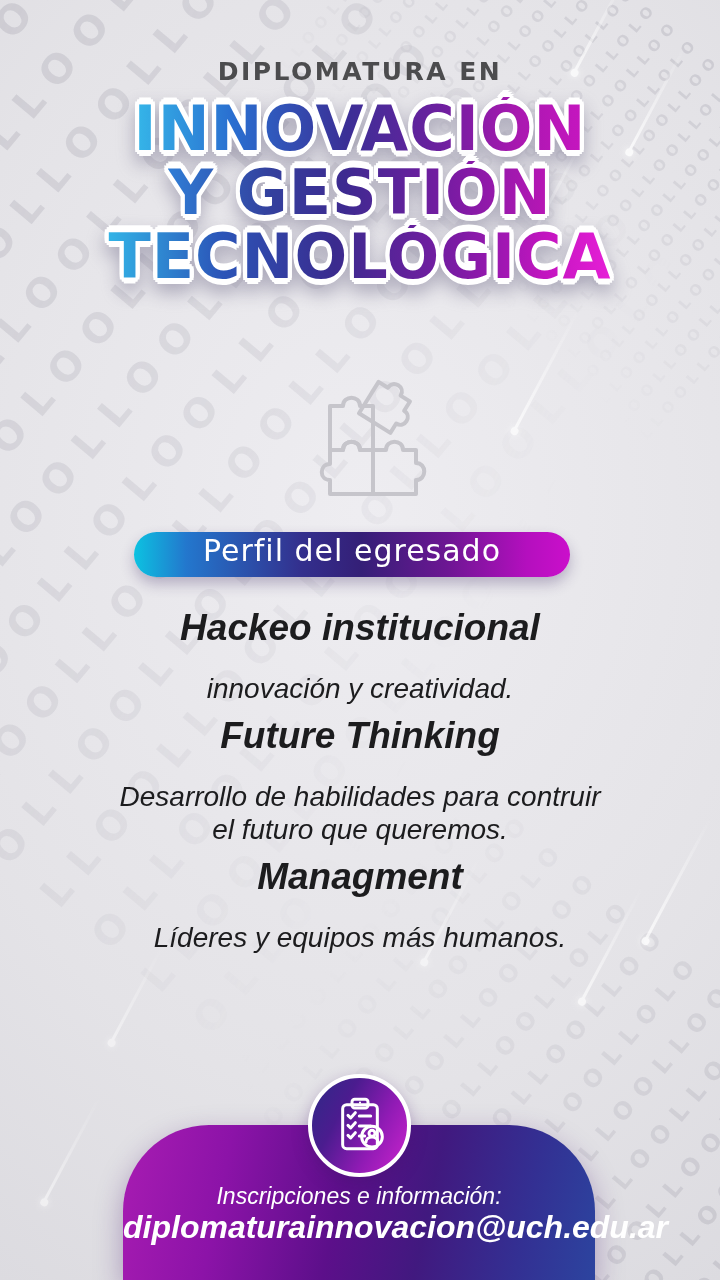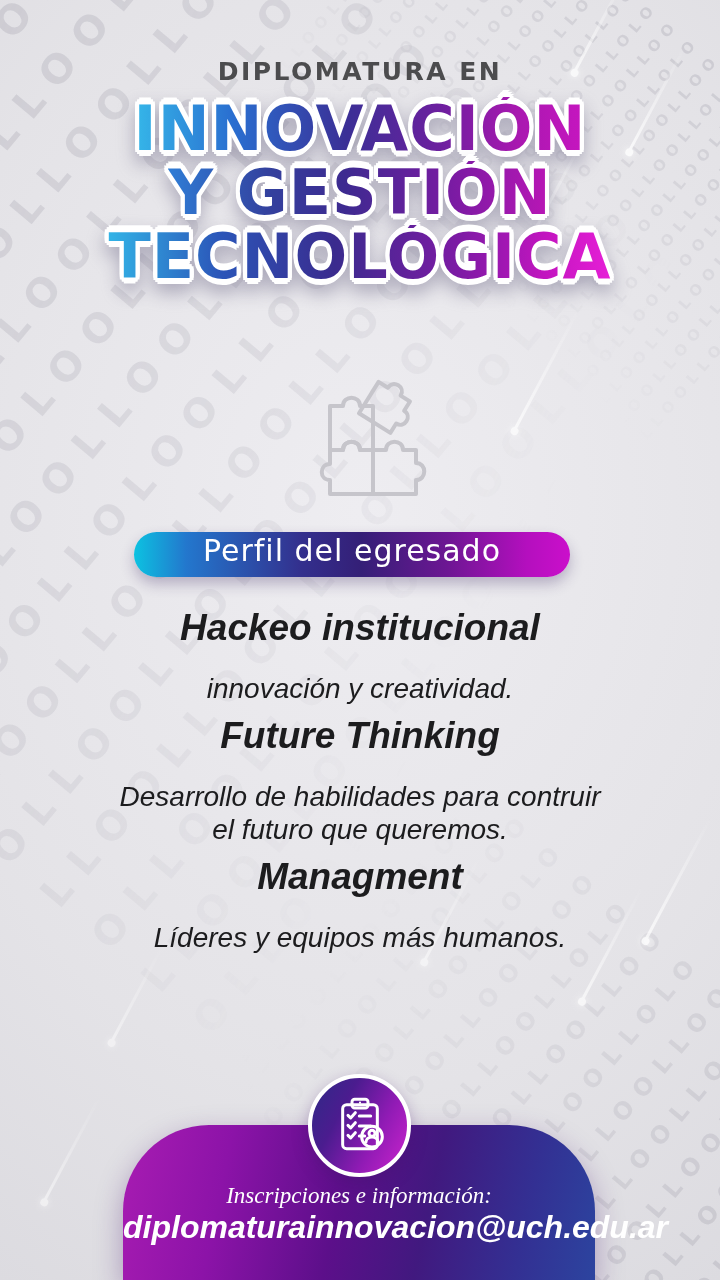--- a/index.html
+++ b/index.html
@@ -76,21 +76,21 @@
     box-shadow:0 10px 28px rgba(70,20,110,.35);
   }
   .badge{
     position:absolute;left:308px;top:1074px;width:95px;height:95px;border-radius:50%;
     border:4.5px solid #fff;
     background:linear-gradient(118deg,#2e2a87 0%,#4b1c8f 32%,#911bb5 66%,#cb24cd 100%);
     box-shadow:0 6px 16px rgba(70,20,110,.35);
     display:flex;align-items:center;justify-content:center;
   }
   .footer-label{position:absolute;top:57px;left:0;width:100%;text-align:center;
-    color:#fff;font-style:italic;font-size:23px;line-height:28px;font-family:Liberation Serif, serif;}
+    color:#fff;font-style:italic;font-size:23px;line-height:28px;}
   .footer-email{position:absolute;top:85px;left:0;width:100%;text-align:center;
     color:#fff;font-style:italic;font-weight:bold;font-size:32px;line-height:34px;text-decoration:none;display:block;}
 </style>
 </head>
 <body>
 
 <div class="pattern-wrap p-left">
   <div class="binary-text">LLOOLLOOLLOOLLOOLLOO
 OLLOOLLOLOOLLOOLLOLO
 LLOOLLOOLLOOLLOOLLOO

